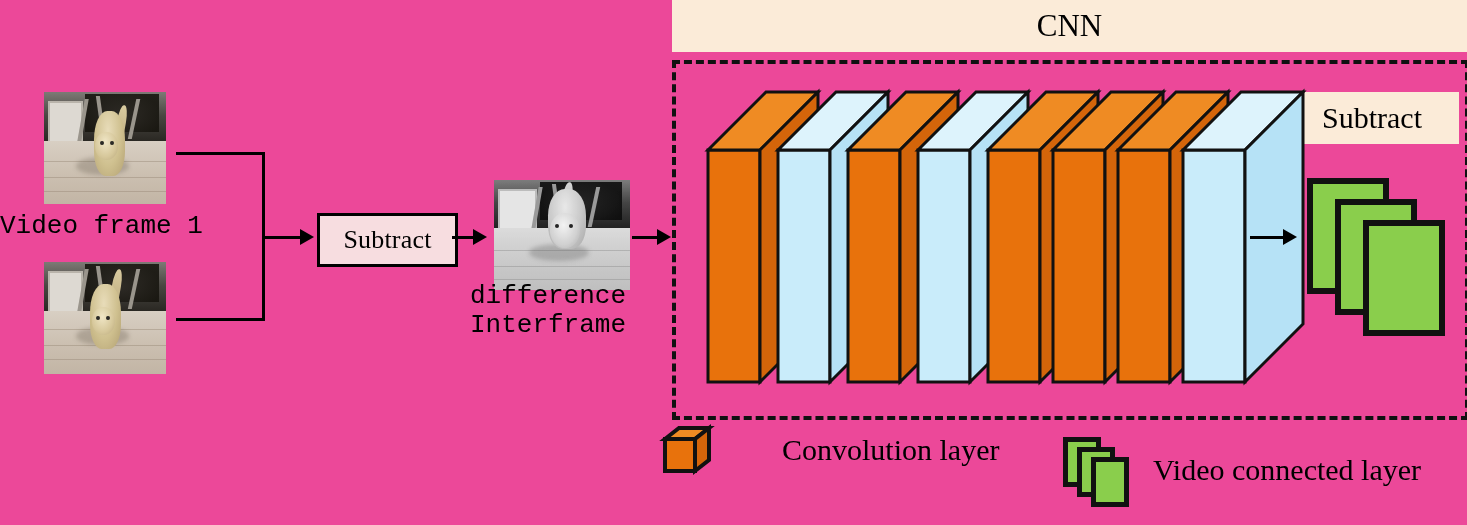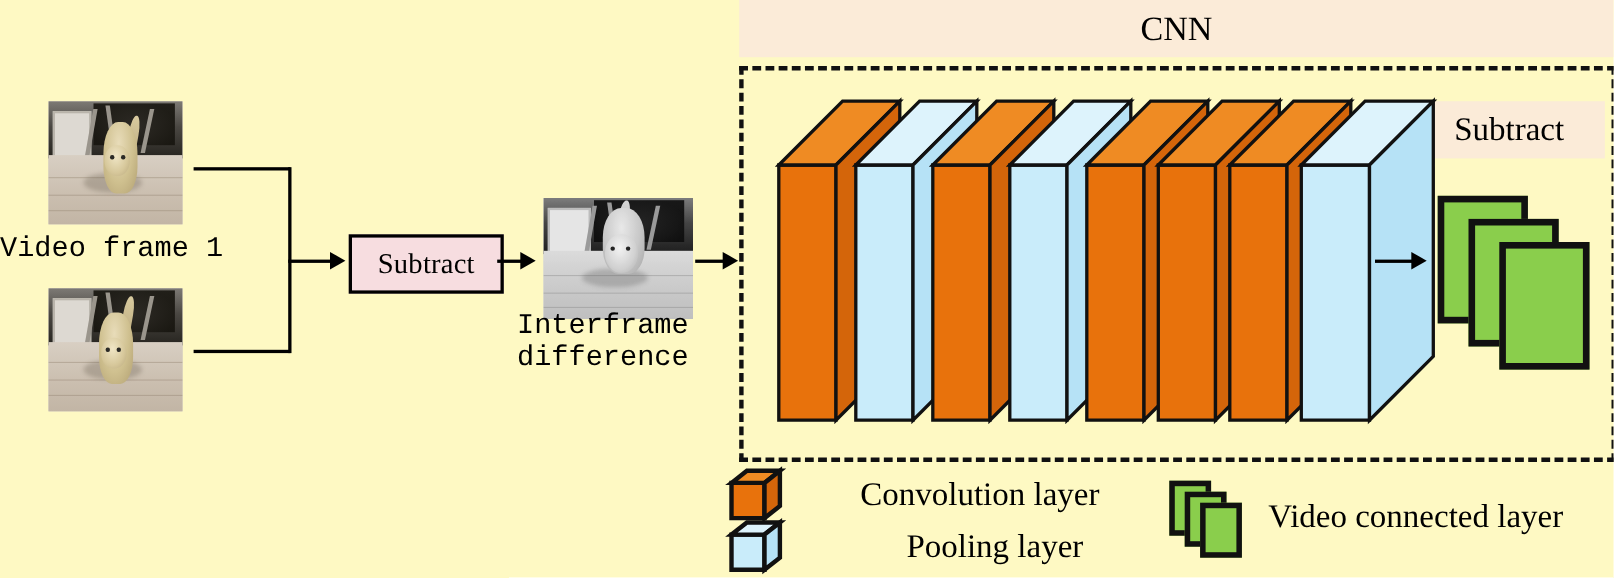--- a/index.html
+++ b/index.html
@@ -4,21 +4,21 @@
 <style>
   html, body {
     margin: 0;
     padding: 0;
     background: #ffffff;
   }
   #root {
     position: relative;
     width: 1467px;
     height: 525px;
-    background: #fef9c3;
+    background: #ec4899;
     font-family: "Liberation Serif", "DejaVu Serif", serif;
     color: #000000;
     overflow: hidden;
   }
 
   
   .photo {
     position: absolute;
     overflow: hidden;
     background: #cfc9c0;
@@ -199,22 +199,22 @@
     <div class="plank" style="top:78%"></div>
     <div class="plank" style="top:90%"></div>
     <div class="shadow"></div>
     <div class="tail" style="left:50%; top:2%;"></div>
     <div class="cat catbody" style="left:40%; top:8%; width:28%; height:55%;"></div>
     <div class="cathead" style="left:41%; top:30%; width:22%; height:32%;"></div>
     <div class="eye" style="left:45%; top:40%;"></div>
     <div class="eye" style="left:55%; top:40%;"></div>
   </div>
   <div class="label wrap" style="left:470px; top:282px; width:184px;">
+    <div>difference</div>
     <div>Interframe</div>
-    <div>difference</div>
   </div>
 
   <div class="line-h" style="left:632px; top:236px; width:34px;"></div>
   <div class="arrow-r" style="left:657px; top:229px;"></div>
 
   <div class="slab" style="left:708px; top:92px;">
     <svg width="118" height="295" viewBox="0 0 118 295">
       <polygon points="0,58 52,58 52,290 0,290" fill="#E8720C" stroke="#111" stroke-width="3"></polygon>
       <polygon points="0,58 58,0 110,0 52,58" fill="#EF8B23" stroke="#111" stroke-width="3"></polygon>
       <polygon points="52,58 110,0 110,232 52,290" fill="#D4650A" stroke="#111" stroke-width="3"></polygon>
@@ -288,30 +288,20 @@
     <span class="cube">
       <svg width="52" height="50" viewBox="0 0 52 50">
         <polygon points="3,14 33,14 33,46 3,46" fill="#E8720C" stroke="#111" stroke-width="4"></polygon>
         <polygon points="3,14 17,3 47,3 33,14" fill="#EF8B23" stroke="#111" stroke-width="4"></polygon>
         <polygon points="33,14 47,3 47,35 33,46" fill="#D4650A" stroke="#111" stroke-width="4"></polygon>
       </svg>
     </span>
     <span class="legend-text" style="margin-left:68px;">Convolution layer</span>
   </div>
 
-  <div class="legend-item" style="left:662px; top:472px;">
-    <span class="cube">
-      <svg width="52" height="50" viewBox="0 0 52 50">
-        <polygon points="3,14 33,14 33,46 3,46" fill="#C9ECFA" stroke="#111" stroke-width="4"></polygon>
-        <polygon points="3,14 17,3 47,3 33,14" fill="#DDF3FC" stroke="#111" stroke-width="4"></polygon>
-        <polygon points="33,14 47,3 47,35 33,46" fill="#B6E2F6" stroke="#111" stroke-width="4"></polygon>
-      </svg>
-    </span>
-    <span class="legend-text" style="margin-left:110px;">Pooling layer</span>
-  </div>
 
   <div class="legend-item" style="left:1063px; top:437px;">
     <span class="fcmini" style="width:66px; height:66px; display:inline-block;">
       <i style="left:0px;  top:0px;  width:28px; height:40px; background:#8ACE4C; z-index:1;"></i>
       <i style="left:14px; top:10px; width:28px; height:40px; background:#8ACE4C; z-index:2;"></i>
       <i style="left:28px; top:20px; width:28px; height:40px; background:#8ACE4C; z-index:3;"></i>
     </span>
     <span class="legend-text" style="margin-left:24px;">Video connected layer</span>
   </div>
 

